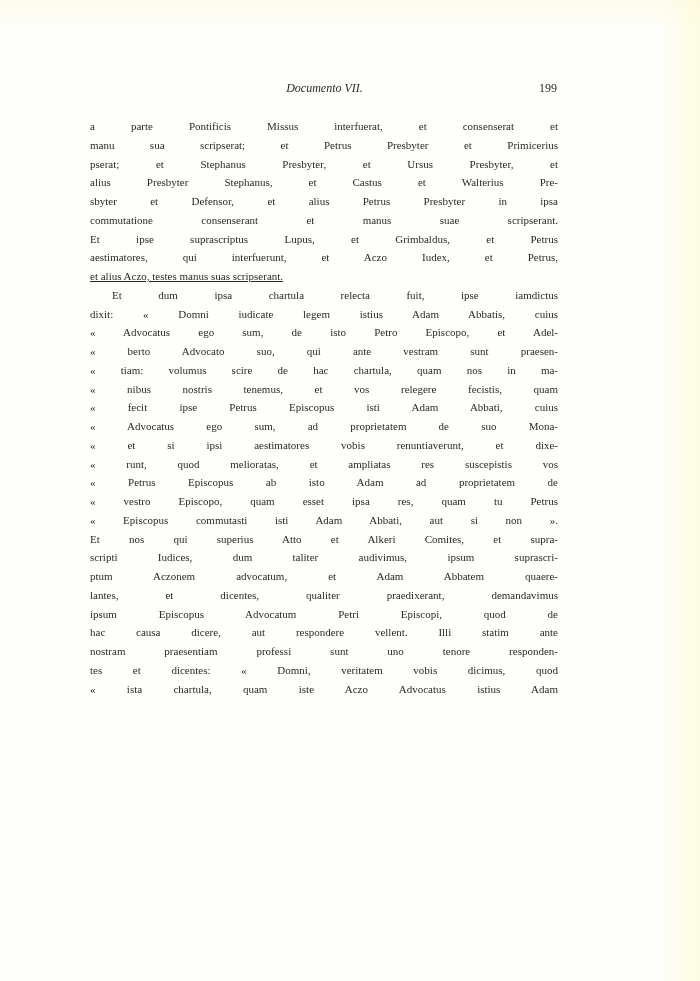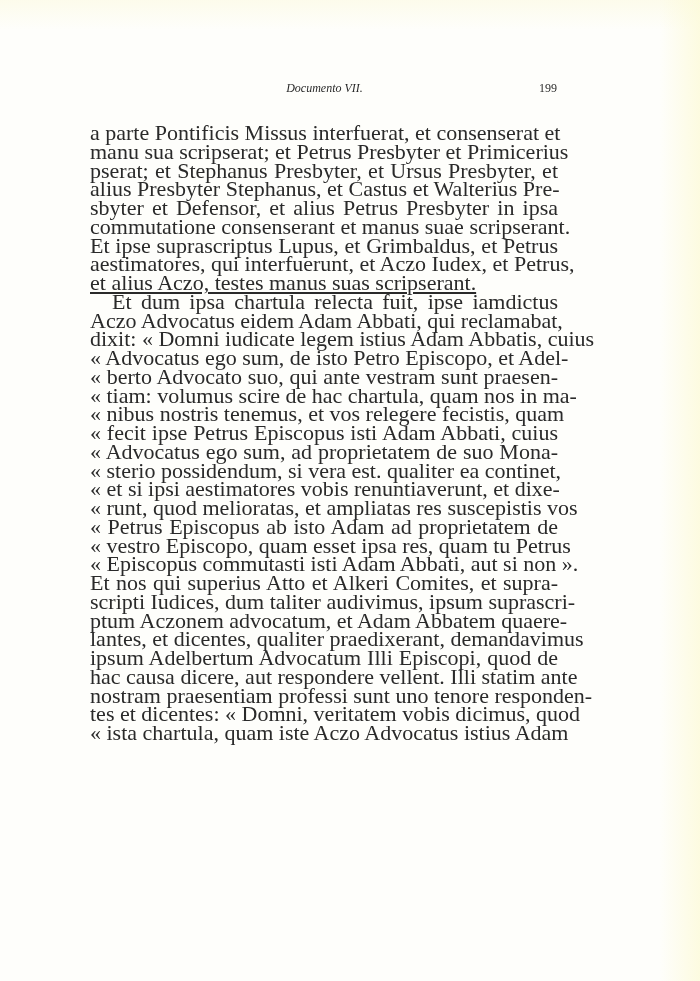--- a/index.html
+++ b/index.html
@@ -43,24 +43,24 @@
       font-style: italic;
       padding-left: 2px;
     }
     .page-number {
       position: absolute;
       right: 0;
       top: 0;
     }
     .body-text {
       position: absolute;
-      top: 124px;
+      top: 117px;
       left: 90px;
       width: 468px;
-      font-size: 22px;
+      font-size: 11px;
       line-height: 18.75px;
     }
     .line {
       display: block;
       text-align: justify;
       text-align-last: justify;
       white-space: nowrap;
       height: 18.75px;
       overflow: visible;
     }
@@ -87,36 +87,34 @@
   <span class="line">a parte Pontificis Missus interfuerat, et consenserat et</span>
   <span class="line">manu sua scripserat; et Petrus Presbyter et Primicerius</span>
   <span class="line">pserat; et Stephanus Presbyter, et Ursus Presbyter, et</span>
   <span class="line">alius Presbyter Stephanus, et Castus et Walterius Pre-</span>
   <span class="line">sbyter et Defensor, et alius Petrus Presbyter in ipsa</span>
   <span class="line">commutatione consenserant et manus suae scripserant.</span>
   <span class="line">Et ipse suprascriptus Lupus, et Grimbaldus, et Petrus</span>
   <span class="line">aestimatores, qui interfuerunt, et Aczo Iudex, et Petrus,</span>
   <span class="line last">et alius Aczo, testes manus suas scripserant.</span>
   <span class="line indent">Et dum ipsa chartula relecta fuit, ipse iamdictus</span>
-  <span class="line">Aczo Advocatus eidem Adam Abbati, qui reclamabat,</span>
   <span class="line">dixit: « Domni iudicate legem istius Adam Abbatis, cuius</span>
   <span class="line">« Advocatus ego sum, de isto Petro Episcopo, et Adel-</span>
   <span class="line">« berto Advocato suo, qui ante vestram sunt praesen-</span>
   <span class="line">« tiam: volumus scire de hac chartula, quam nos in ma-</span>
   <span class="line">« nibus nostris tenemus, et vos relegere fecistis, quam</span>
   <span class="line">« fecit ipse Petrus Episcopus isti Adam Abbati, cuius</span>
   <span class="line">« Advocatus ego sum, ad proprietatem de suo Mona-</span>
-  <span class="line">« sterio possidendum, si vera est. qualiter ea continet,</span>
   <span class="line">« et si ipsi aestimatores vobis renuntiaverunt, et dixe-</span>
   <span class="line">« runt, quod melioratas, et ampliatas res suscepistis vos</span>
   <span class="line">« Petrus Episcopus ab isto Adam ad proprietatem de</span>
   <span class="line">« vestro Episcopo, quam esset ipsa res, quam tu Petrus</span>
   <span class="line">« Episcopus commutasti isti Adam Abbati, aut si non ».</span>
   <span class="line">Et nos qui superius Atto et Alkeri Comites, et supra-</span>
   <span class="line">scripti Iudices, dum taliter audivimus, ipsum suprascri-</span>
   <span class="line">ptum Aczonem advocatum, et Adam Abbatem quaere-</span>
   <span class="line">lantes, et dicentes, qualiter praedixerant, demandavimus</span>
-  <span class="line">ipsum Adelbertum Advocatum Illi Episcopi, quod de</span>
+  <span class="line">ipsum Episcopus Advocatum Petri Episcopi, quod de</span>
   <span class="line">hac causa dicere, aut respondere vellent. Illi statim ante</span>
   <span class="line">nostram praesentiam professi sunt uno tenore responden-</span>
   <span class="line">tes et dicentes: « Domni, veritatem vobis dicimus, quod</span>
   <span class="line">« ista chartula, quam iste Aczo Advocatus istius Adam</span>
 </div>
 
 </body></html>

